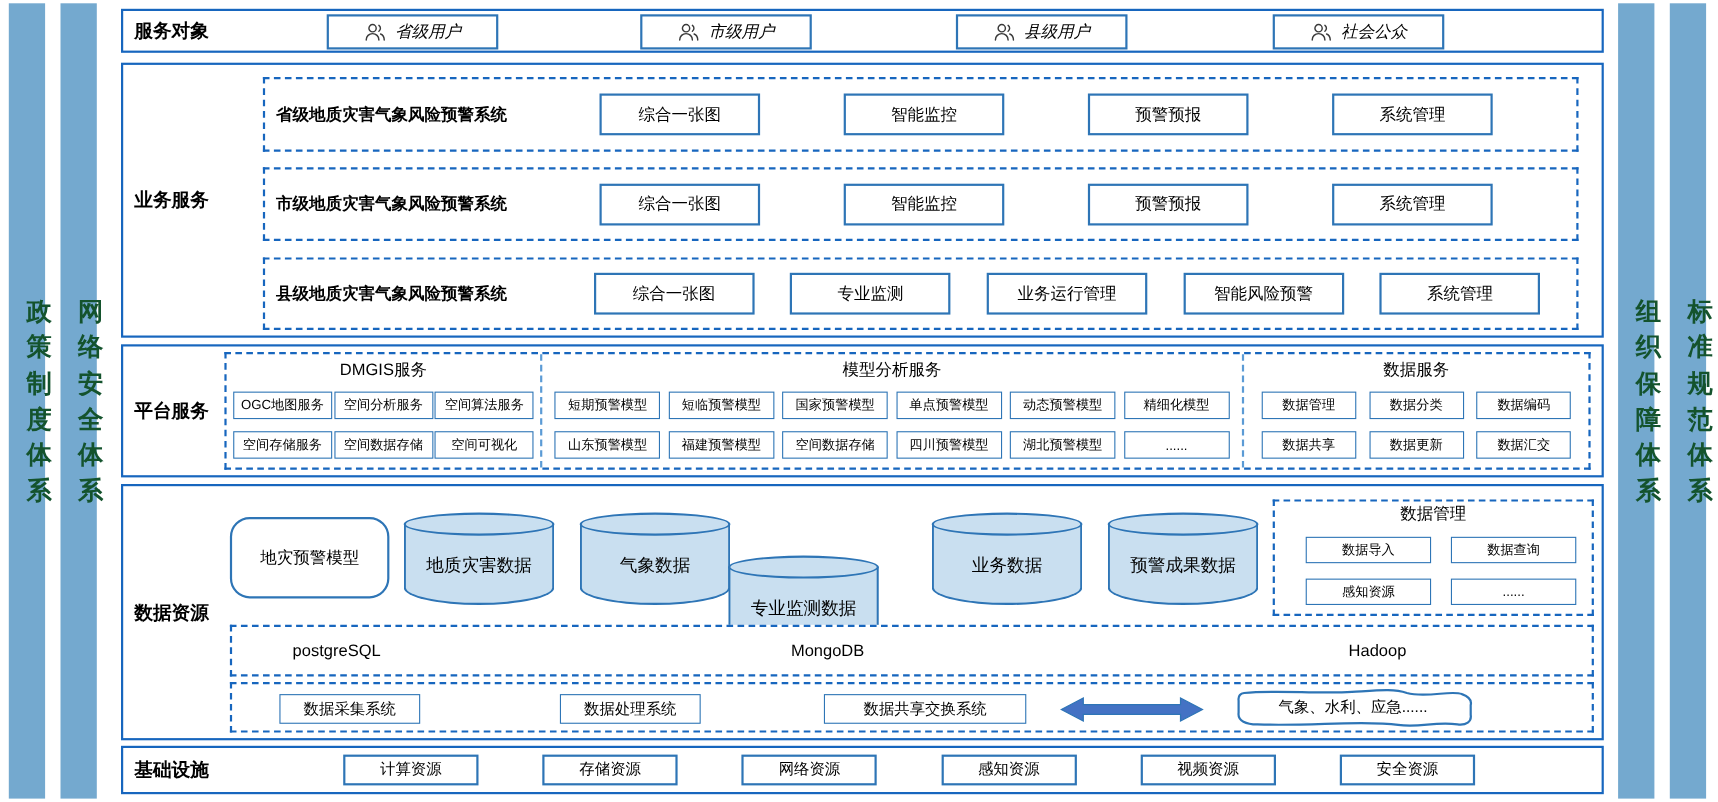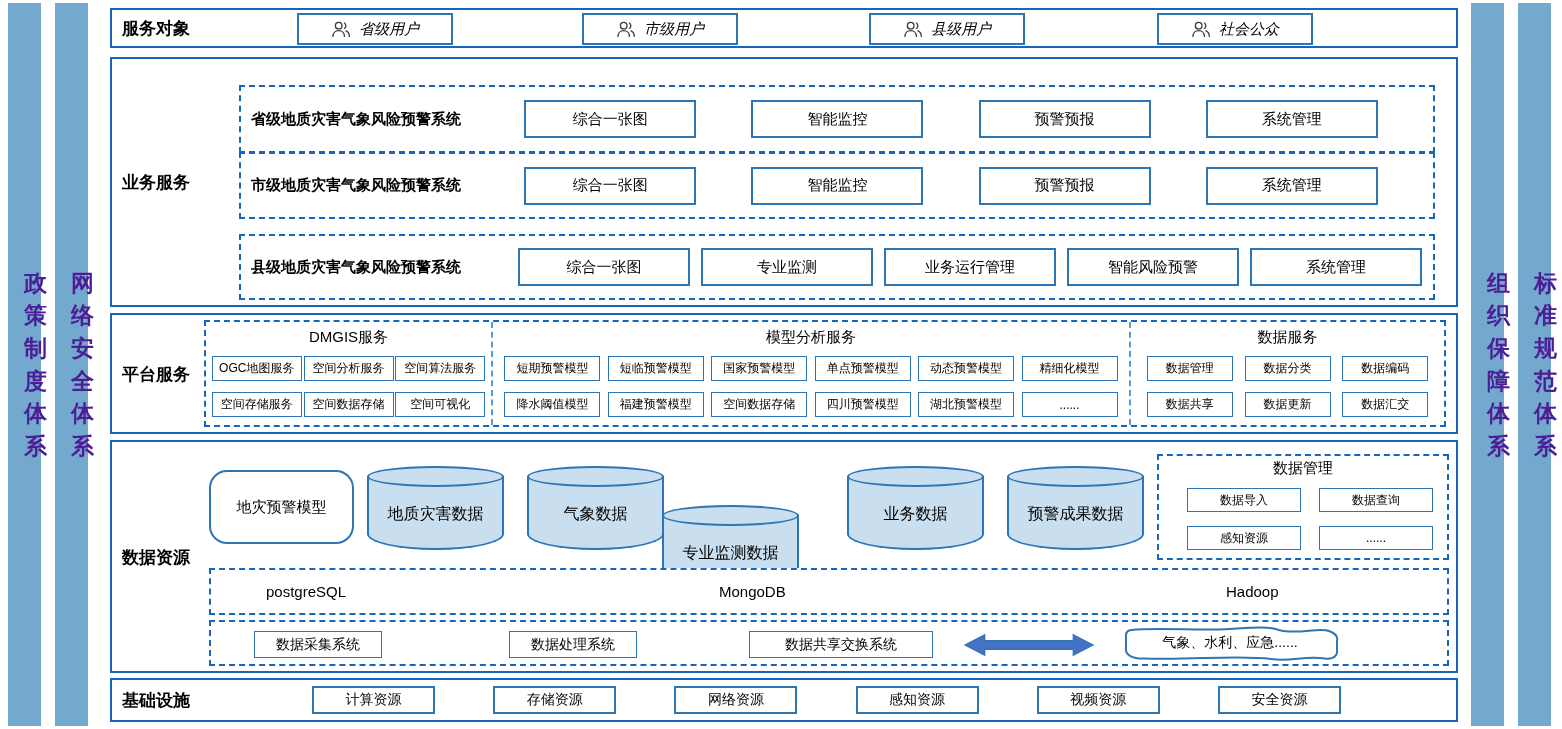--- a/index.html
+++ b/index.html
@@ -2,21 +2,21 @@
 <html><head>
 <meta charset="utf-8">
 <style>
   html,body{margin:0;padding:0;background:#fff;}
   body{font-family:"Liberation Sans","DejaVu Sans",sans-serif;color:#000;}
   .stage{position:relative;width:1562px;height:729px;background:#fff;overflow:hidden;}
 
   
   .pillar{position:absolute;top:3px;height:723px;width:33px;background:#74A9CF;
           display:flex;align-items:center;justify-content:center;}
-  .vtext{width:1.05em;font-size:23px;font-weight:bold;color:#4c1d95;line-height:1.42;
+  .vtext{width:1.05em;font-size:23px;font-weight:bold;color:#14532d;line-height:1.42;
          word-break:break-all;text-align:center;margin-left:22px;}
 
   
   .section{position:absolute;left:110px;width:1348px;border:2px solid #1766BE;
            box-sizing:border-box;background:#fff;}
   .sec-label{position:absolute;left:10px;top:50%;transform:translateY(-50%);
              font-weight:bold;font-size:17px;white-space:nowrap;}
 
   .box{background:#fff;border:2px solid #2E75B6;display:flex;align-items:center;
        justify-content:center;box-sizing:border-box;text-align:center;}
@@ -24,21 +24,21 @@
 
   
   .svc-box{position:absolute;top:3px;height:32px;width:156px;font-size:15px;gap:8px;font-style:italic;}
   .svc-box svg{flex:0 0 auto;}
 
   
   .biz-row{position:absolute;left:127px;width:1196px;display:flex;align-items:center;}
   .biz-label{font-weight:bold;font-size:15px;flex:0 0 228px;padding-left:10px;
              box-sizing:border-box;white-space:nowrap;}
   .biz-items{flex:1;display:flex;justify-content:space-evenly;align-items:center;}
-  .biz-box{width:172px;height:38px;font-size:15px;}
+  .biz-box{width:146px;height:38px;font-size:15px;}
 
   
   .plat-wrap{position:absolute;left:92px;top:5px;right:10px;bottom:5px;display:flex;}
   .plat-group{display:flex;flex-direction:column;box-sizing:border-box;padding:2px 4px;}
   .plat-group.sep{border-right:2px dashed #5B9BD5;}
   .plat-title{text-align:center;font-size:15px;line-height:26px;height:26px;}
   .plat-row{display:flex;justify-content:space-evenly;align-items:center;flex:1;}
   .plat-box{height:25px;font-size:12px;border-width:1.5px;padding:0 3px;white-space:nowrap;}
   .g1 .plat-box{width:90px;} .g2 .plat-box{width:96px;} .g3 .plat-box{width:86px;}
 
@@ -124,21 +124,21 @@
           <path d="M17.5 3.6a4.3 4.3 0 0 1 0 7"></path>
           <path d="M19.5 13.8c2.8 1.2 4.3 3.7 4.3 7.2"></path>
         </svg>
       <span>社会公众</span>
     </div>
   </div>
 
   <div class="section" style="top:57px;height:250px;">
     <div class="sec-label">业务服务</div>
 
-    <div class="dashed biz-row" style="top:26px;height:68px;">
+    <div class="dashed biz-row" style="top:11px;height:68px;">
       <div class="biz-label">省级地质灾害气象风险预警系统</div>
       <div class="biz-items">
         <div class="box biz-box">综合一张图</div>
         <div class="box biz-box">智能监控</div>
         <div class="box biz-box">预警预报</div>
         <div class="box biz-box">系统管理</div>
       </div>
     </div>
 
     <div class="dashed biz-row" style="top:93px;height:67px;">
@@ -186,21 +186,21 @@
         <div class="plat-title">模型分析服务</div>
         <div class="plat-row">
           <div class="box plat-box">短期预警模型</div>
           <div class="box plat-box">短临预警模型</div>
           <div class="box plat-box">国家预警模型</div>
           <div class="box plat-box">单点预警模型</div>
           <div class="box plat-box">动态预警模型</div>
           <div class="box plat-box">精细化模型</div>
         </div>
         <div class="plat-row">
-          <div class="box plat-box">降水阈值模型</div>
+          <div class="box plat-box">山东预警模型</div>
           <div class="box plat-box">福建预警模型</div>
           <div class="box plat-box">空间数据存储</div>
           <div class="box plat-box">四川预警模型</div>
           <div class="box plat-box">湖北预警模型</div>
           <div class="box plat-box">......</div>
         </div>
       </div>
 
       <div class="plat-group g3" style="flex:1;">
         <div class="plat-title">数据服务</div>

